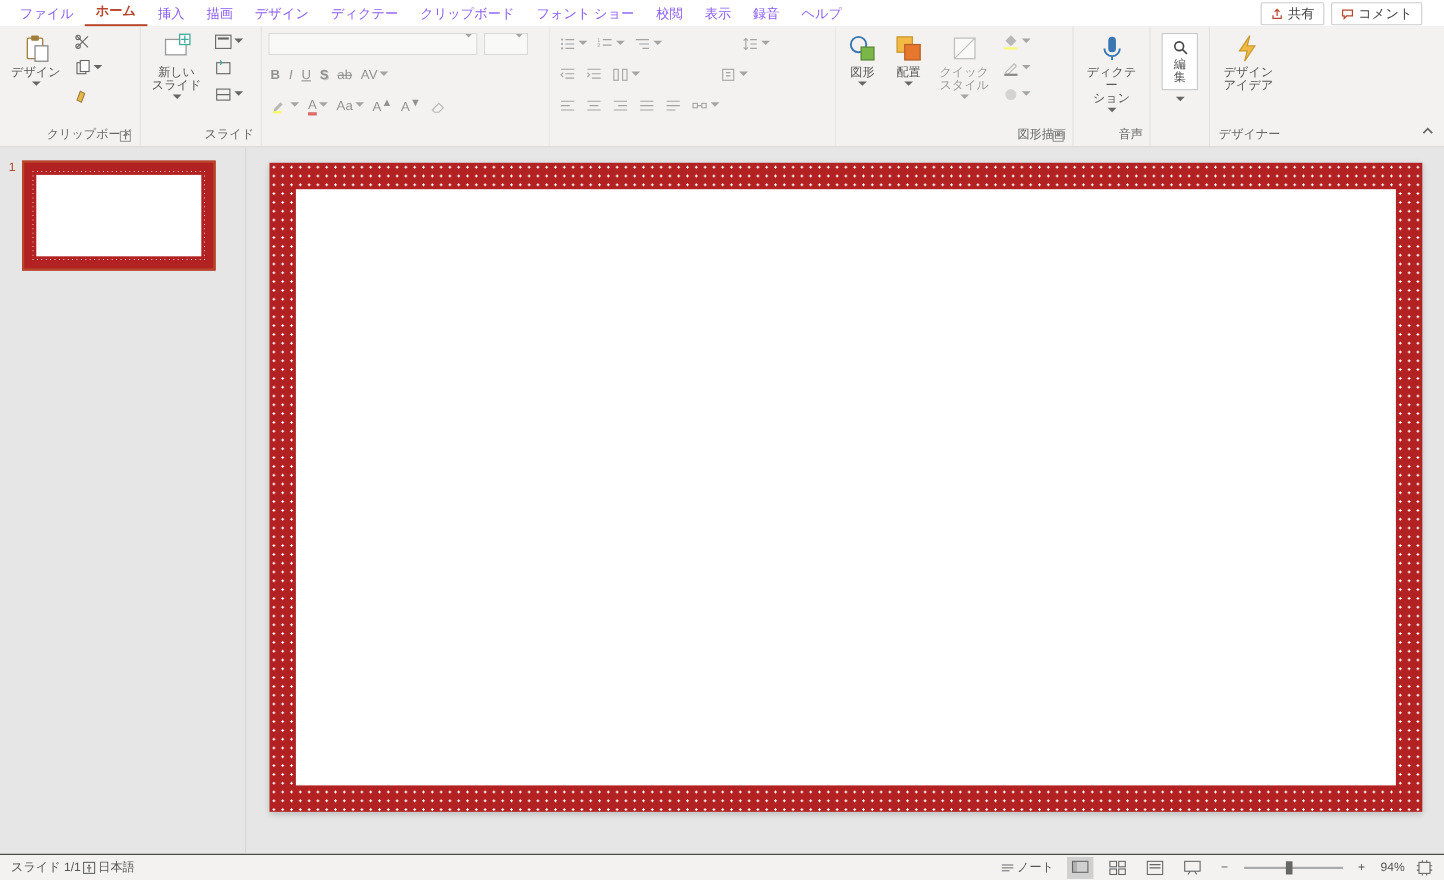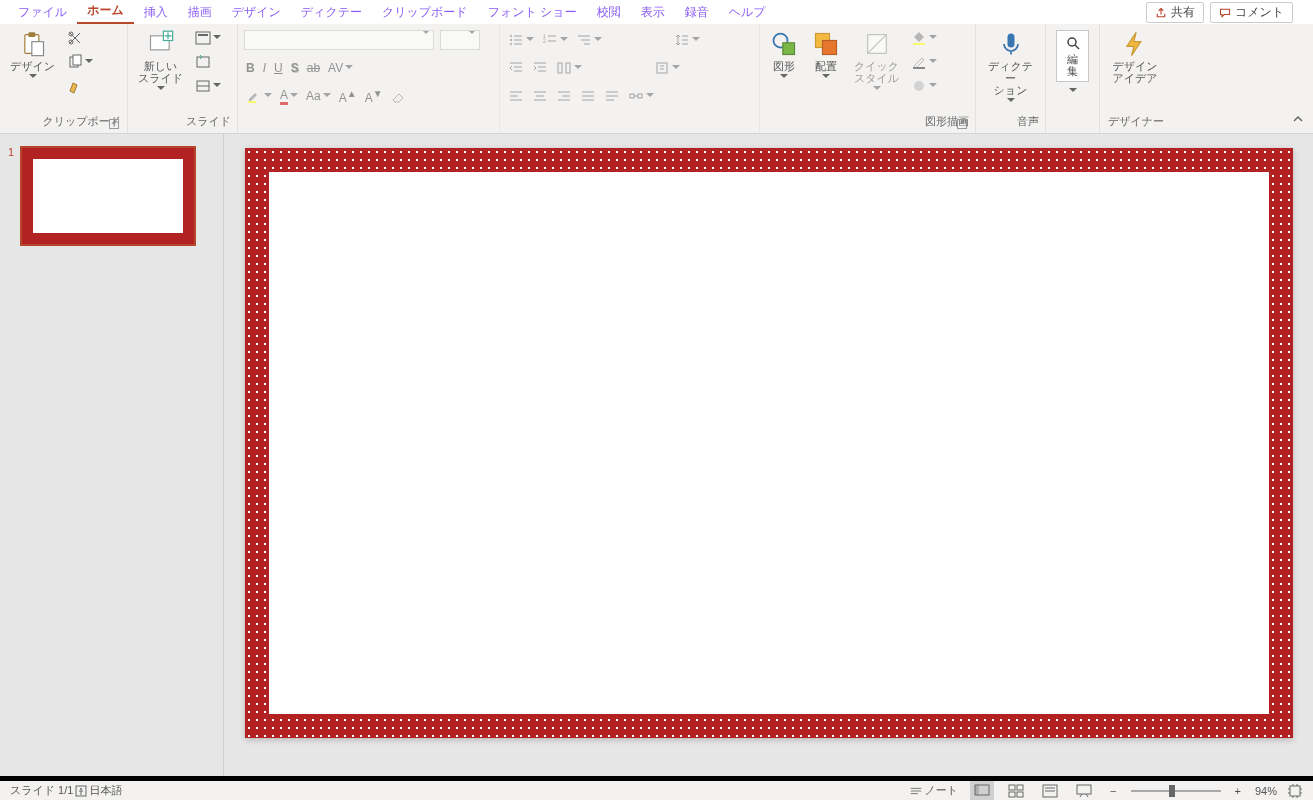--- a/index.html
+++ b/index.html
@@ -44,21 +44,21 @@
   .thumb-item { display: flex; gap: 6px; }
   .thumb-num { font-size: 11px; color: #b7472a; }
   .thumb { width: 176px; height: 100px; border: 2px solid #b7472a; background: #b22222; padding: 6px; position: relative; }
   .thumb-dots { width:100%;height:100%;background:#b22222;background-image:radial-gradient(#fff 0.5px, transparent 0.5px);background-size:4px 4px;padding:5px;}
   .thumb-inner { width: 100%; height: 100%; background: #fff; }
   .canvas-area { flex: 1; background: #e6e6e6; display: flex; align-items: flex-start; justify-content: center; padding: 14px; overflow: hidden; }
   .slide { width: 1048px; height: 590px; background: #b22222; background-image: radial-gradient(#fff 1px, transparent 1px); background-size: 8px 8px; padding: 24px; box-shadow: 0 2px 6px rgba(0,0,0,.2); }
   .slide-inner { width: 100%; height: 100%; background: #fff; }
 
   
-  .status { height: 24px; background: #f3f2f1; border-top: 5px solid #000000; display: flex; align-items: center; padding: 0 10px; font-size: 11px; color: #555; }
+  .status { height: 24px; background: #f3f2f1; border-top: 1px solid #000000; display: flex; align-items: center; padding: 0 10px; font-size: 11px; color: #555; }
   .status-right { margin-left: auto; display: flex; align-items: center; gap: 10px; }
   .view-btn { width: 24px; height: 20px; display:flex;align-items:center;justify-content:center;cursor:pointer; }
   .view-btn.active { background: #d0d0d0; }
   .zoom-track { width: 90px; height: 2px; background: #aaa; position: relative; }
   .zoom-thumb { width: 6px; height: 12px; background: #666; position: absolute; top: -5px; left: 38px; }
   .zm { cursor:pointer; padding:0 4px; }
 </style>
 </head>
 <body>
 

